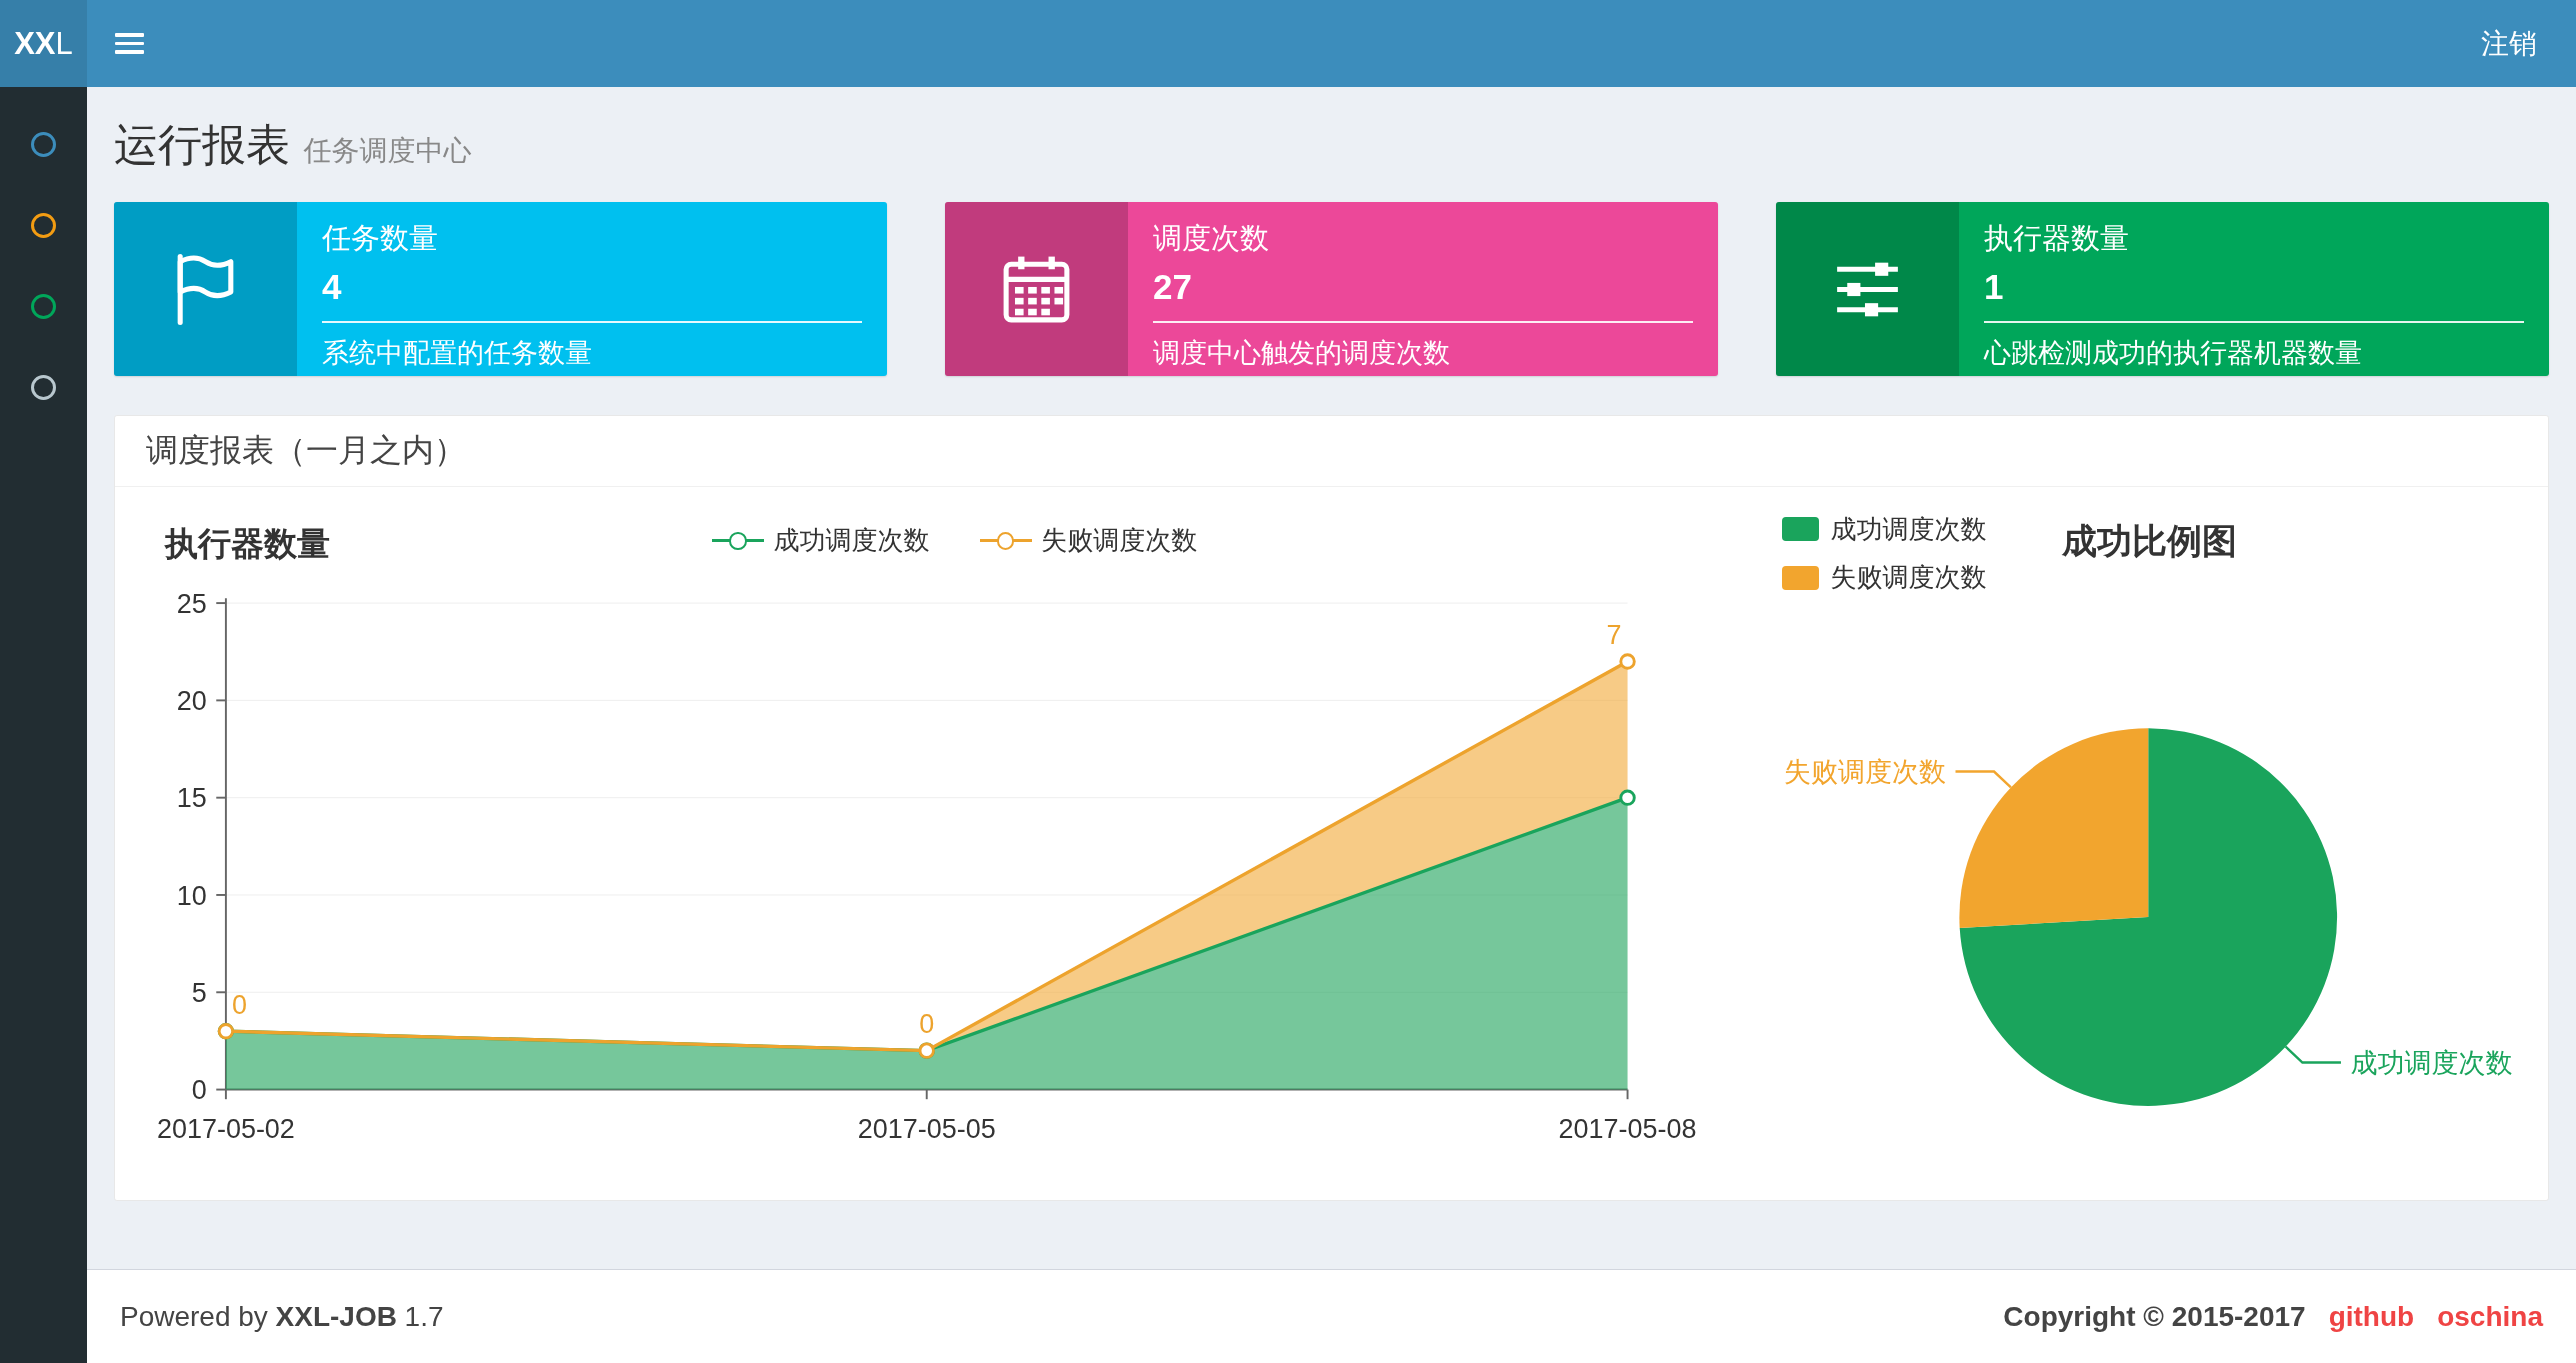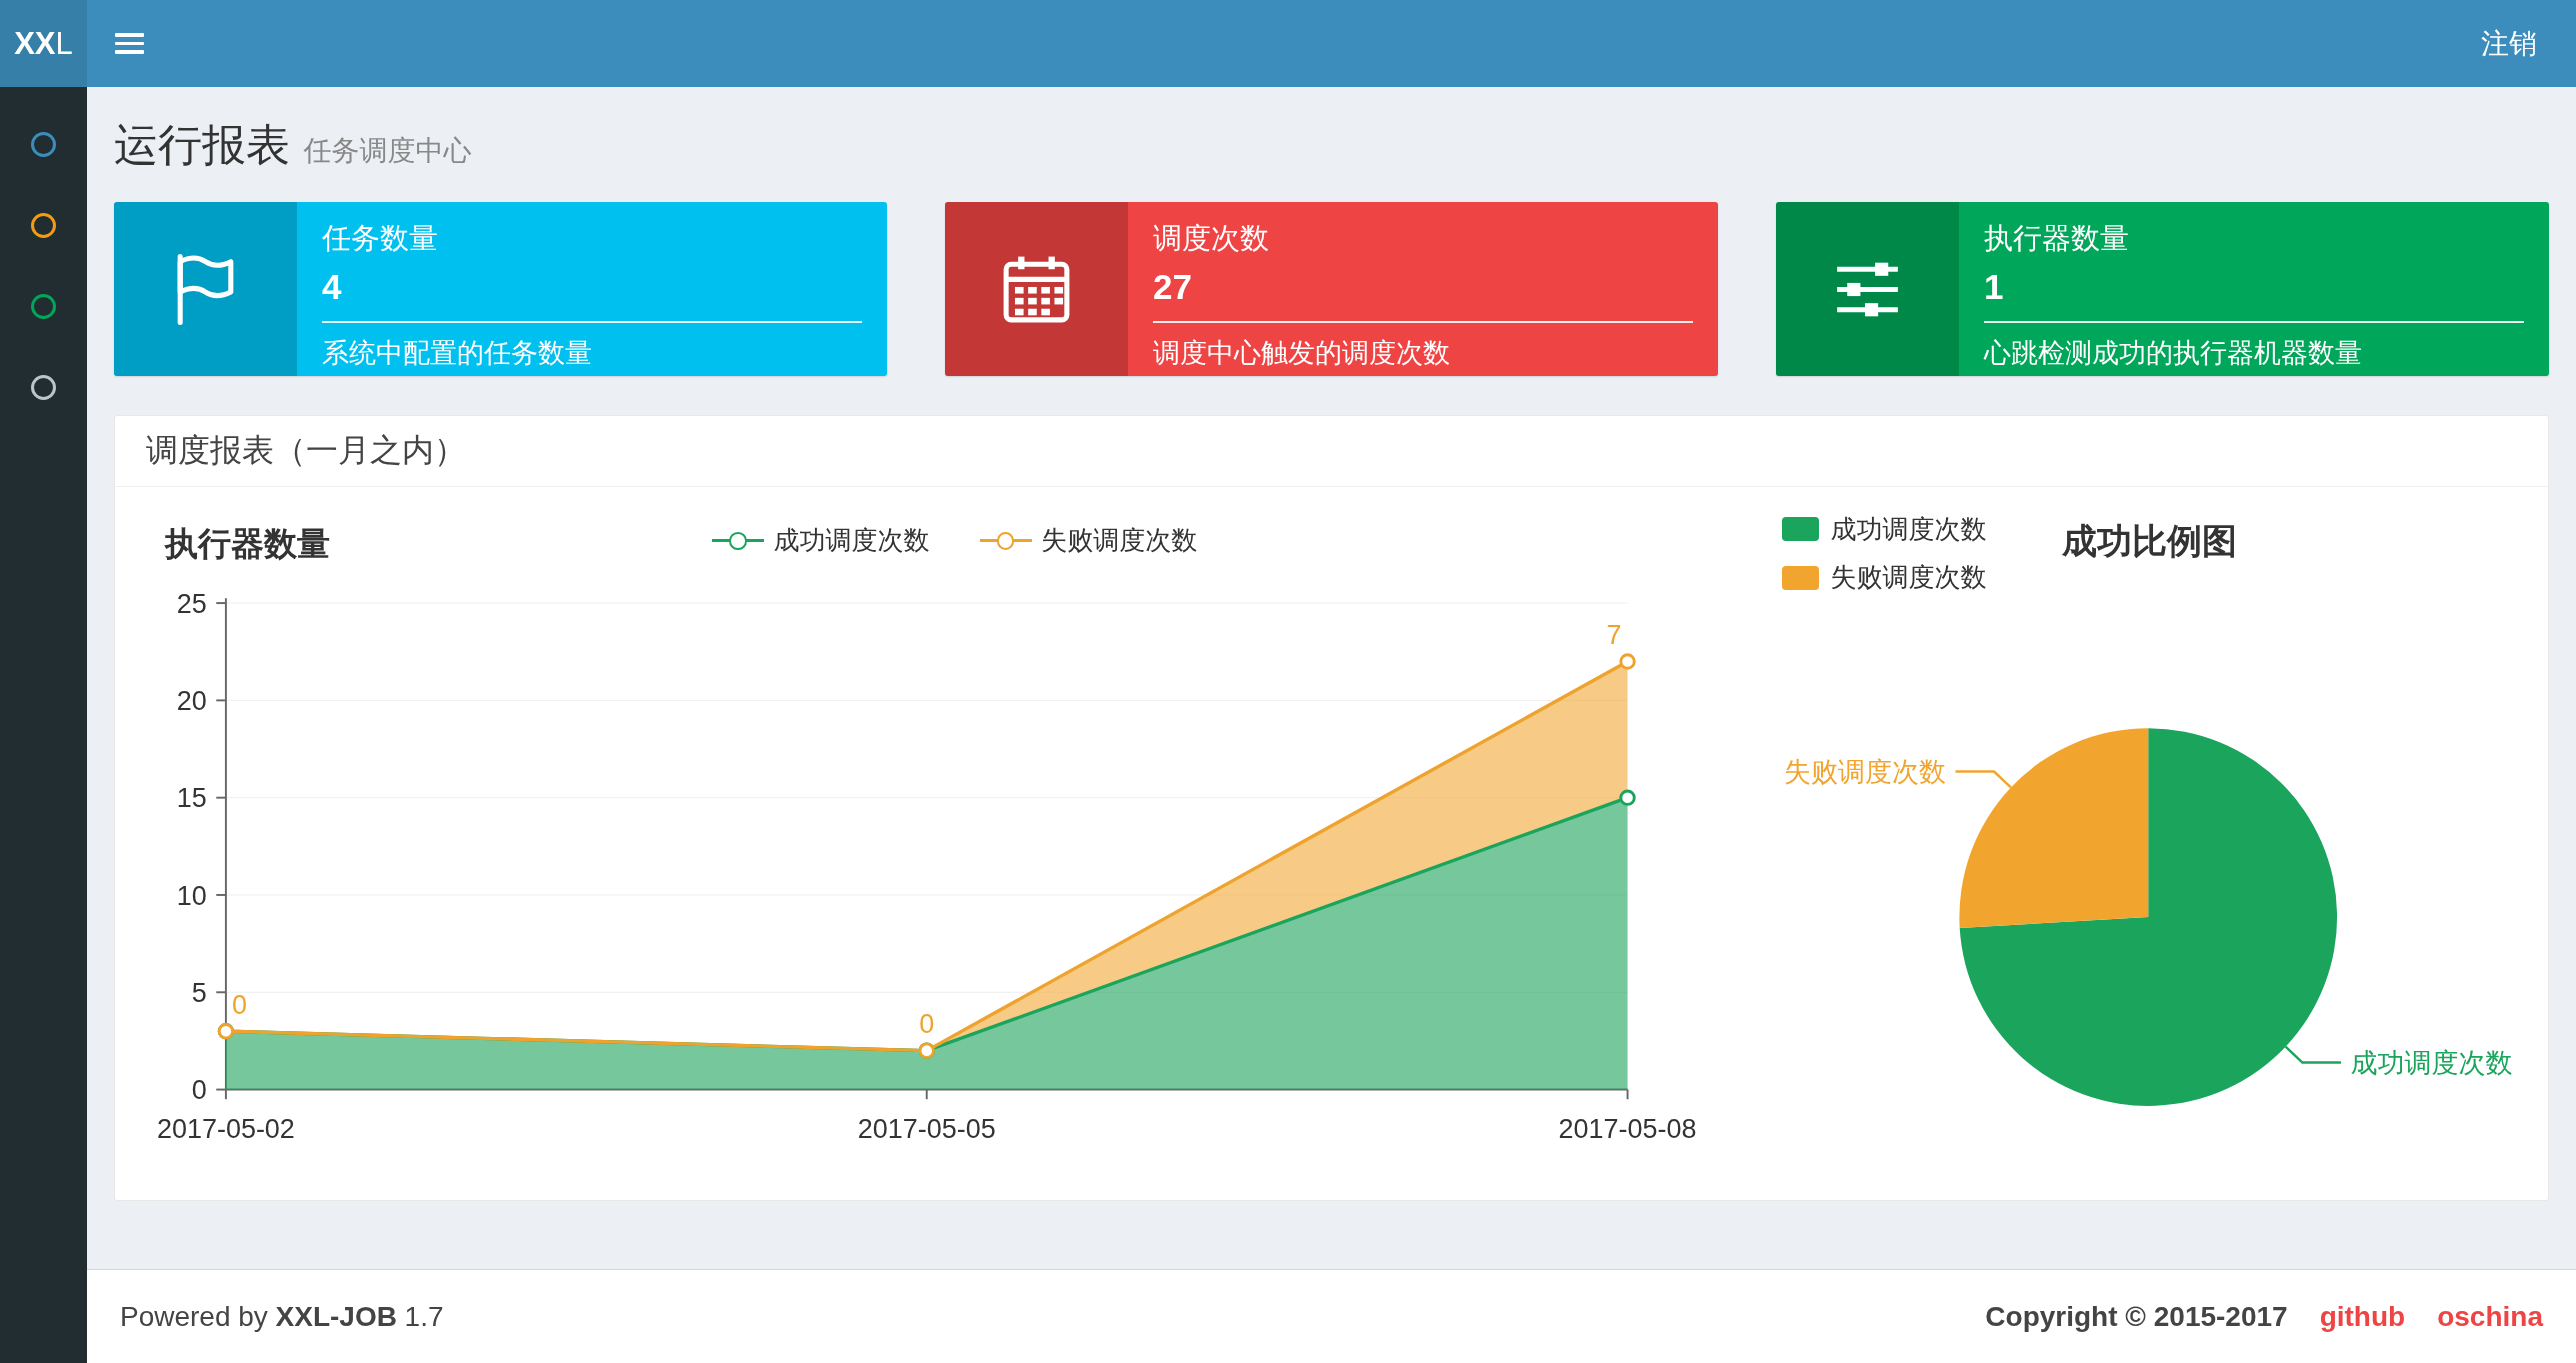--- a/index.html
+++ b/index.html
@@ -55,21 +55,21 @@
   .plg-item{display:flex;align-items:center;gap:11.6px;cursor:pointer}
   .psw{width:37px;height:24px;border-radius:3.9px;display:inline-block;background:#ccc}
   .pie-title{position:absolute;left:357px;top:9.6px;font-size:35px;font-weight:bold;color:#333}
   #pie-svg{position:absolute;left:0;top:62px}
 
   
   .footer{position:absolute;left:87px;right:0;bottom:0;height:94px;background:#fff;border-top:1px solid #d2d6de;
           display:flex;align-items:center;padding:0 33px;font-size:28px;color:#444}
   .footer b{font-weight:bold}
   .footer-left span, .footer-left b{margin-right:7.7px}
-  .footer-right{margin-left:auto;display:flex;gap:32px}
+  .footer-right{margin-left:auto;display:flex;gap:23px}
   .footer-right a{color:#ef4444;font-weight:bold;text-decoration:none;cursor:pointer}
 </style>
 </head>
 <body>
 
 <header class="navbar">
   <div class="logo">
     <b>XX</b>
       <span>L</span>
   </div>
@@ -117,21 +117,21 @@
         </svg>
       </div>
       <div class="info-content">
         <div class="info-label">任务数量</div>
         <div class="info-value">4</div>
         <div class="info-divider"></div>
         <div class="info-desc">系统中配置的任务数量</div>
       </div>
     </div>
 
-    <div class="info-box" style="background: #ef4444;">
+    <div class="info-box" style="background: #ec4899;">
       <div class="info-icon">
         <svg width="81" height="81" viewBox="0 0 32 32">
           <rect x="4" y="6" width="24" height="22" rx="2" fill="none" stroke="#fff" stroke-width="2"></rect>
           <line x1="4" y1="12" x2="28" y2="12" stroke="#fff" stroke-width="2"></line>
           <line x1="10" y1="3" x2="10" y2="8" stroke="#fff" stroke-width="2.5"></line>
           <line x1="22" y1="3" x2="22" y2="8" stroke="#fff" stroke-width="2.5"></line>
           <g fill="#fff">
             <rect x="7.5" y="15" width="3.4" height="2.6"></rect>
               <rect x="12.7" y="15" width="3.4" height="2.6"></rect>
               <rect x="17.9" y="15" width="3.4" height="2.6"></rect>

